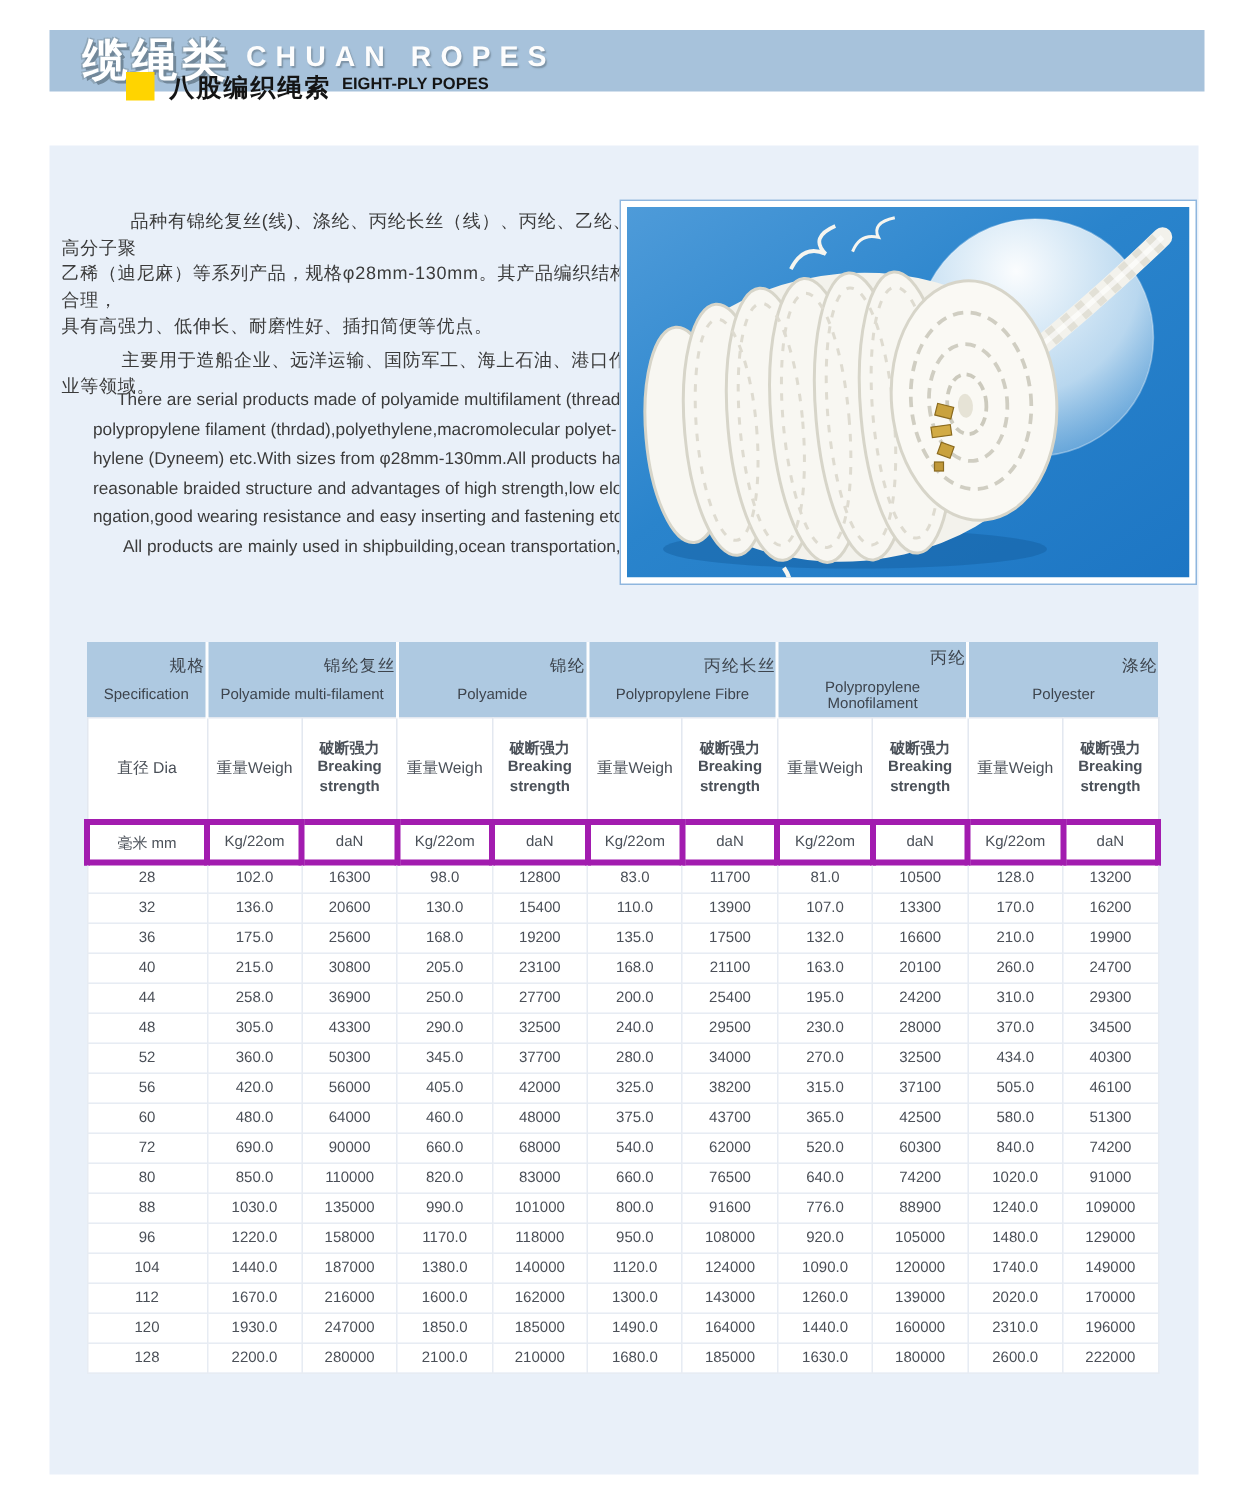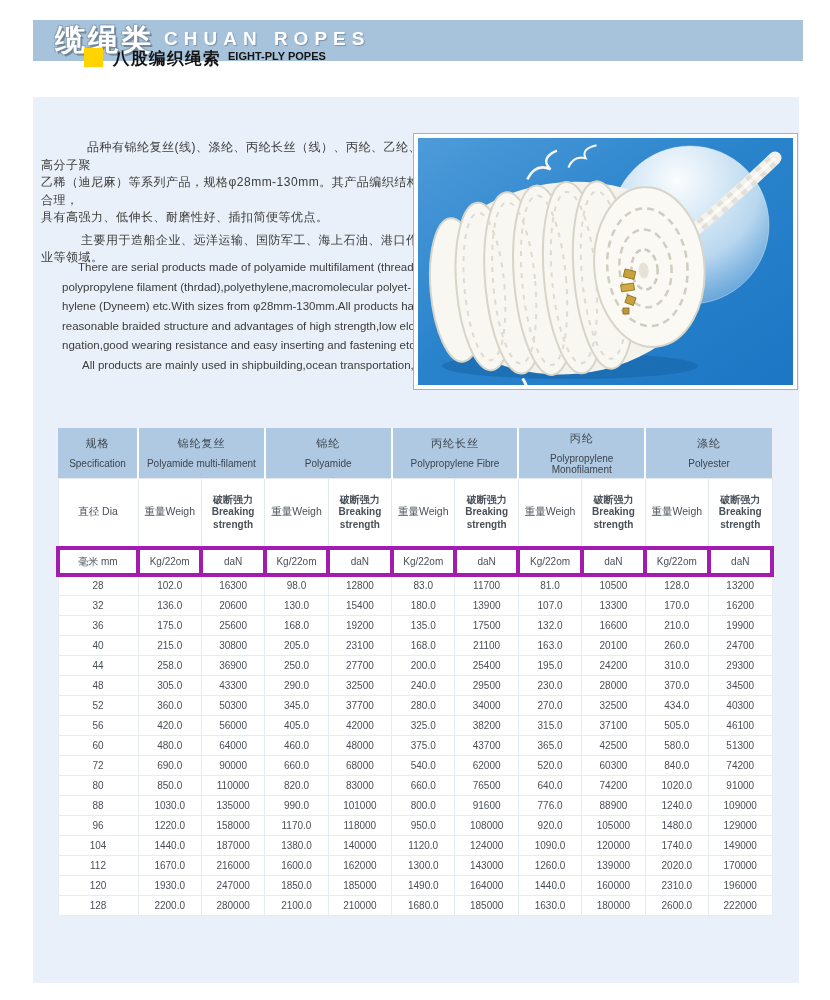--- a/index.html
+++ b/index.html
@@ -67,21 +67,21 @@
     border-collapse:collapse; table-layout:fixed;
   }
   .spec-table col.c-dia { width:80px; }
   .spec-table th, .spec-table td {
     text-align:center; vertical-align:middle; font-weight:normal;
   }
   .spec-table thead tr.group-row th {
     background:#aec9e1; height:50px; border-right:2px solid #fcfdfe;
   }
   .spec-table thead tr.group-row th:last-child { border-right:none; }
-  .group-zh { font-size:11px; color:#3d444d; letter-spacing:1px; margin-bottom:7px; }
+  .group-zh { font-size:11px; color:#3d444d; letter-spacing:1px; margin-bottom:7px;text-align:right; }
   .group-en { font-size:10px; color:#3d444d; }
 
   .spec-table tr.sub-row td {
     background:#ffffff; height:70px; font-size:10.5px; color:#4a5058;
     border:1px solid #e3e8f0;
   }
   .strength-line { font-size:10px; line-height:12.5px; color:#4a5058;font-weight:bold; }
 
   .spec-table tr.unit-row td {
     background:#ffffff; height:27px; font-size:10px; color:#4a5058;
@@ -293,21 +293,21 @@
           <td>10500</td>
           <td>128.0</td>
           <td>13200</td>
         </tr>
         <tr>
           <td>32</td>
           <td>136.0</td>
           <td>20600</td>
           <td>130.0</td>
           <td>15400</td>
-          <td>180.0</td>
+          <td>110.0</td>
           <td>13900</td>
           <td>107.0</td>
           <td>13300</td>
           <td>170.0</td>
           <td>16200</td>
         </tr>
         <tr>
           <td>36</td>
           <td>175.0</td>
           <td>25600</td>

